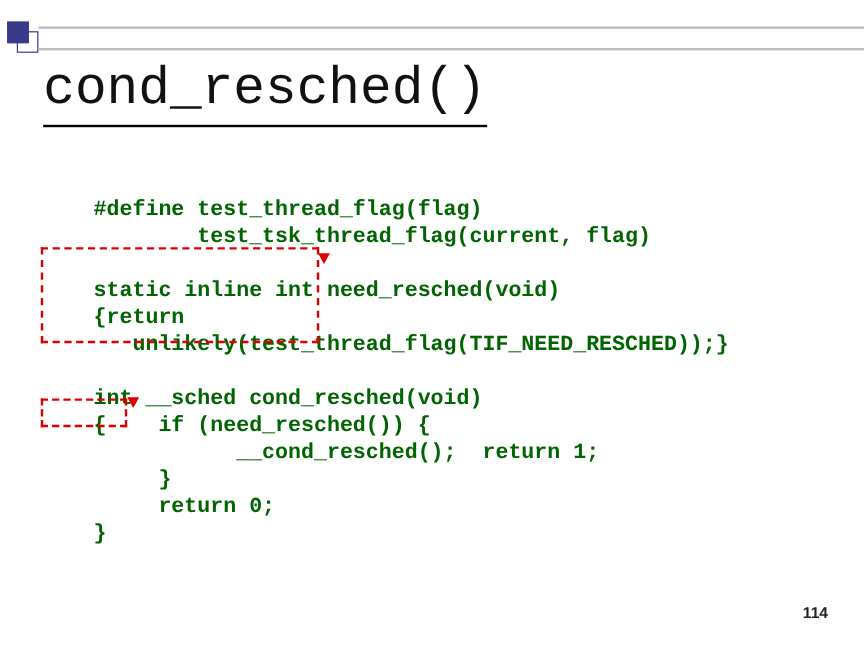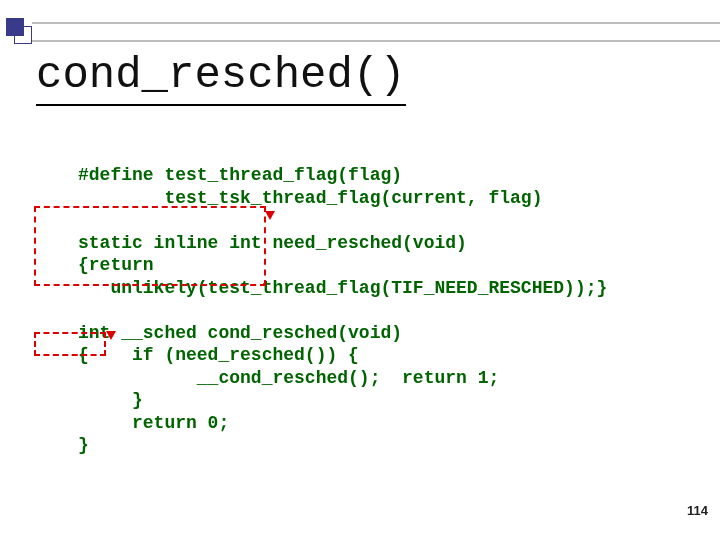--- a/index.html
+++ b/index.html
@@ -113,21 +113,21 @@
   .arrow-head {
     width: 0;
     height: 0;
     border-left: 5px solid transparent;
     border-right: 5px solid transparent;
     border-top: 9px solid #d00;
   }
   .pagenum {
     position: absolute;
     bottom: 22px;
-    right: 12px;
+    right: 30px;
     font-family: Arial, Helvetica, sans-serif;
     font-size: 13px;
     font-weight: bold;
     color: #222;
     margin-top: 40px;
   }
 </style>
 </head>
 <body>
 

